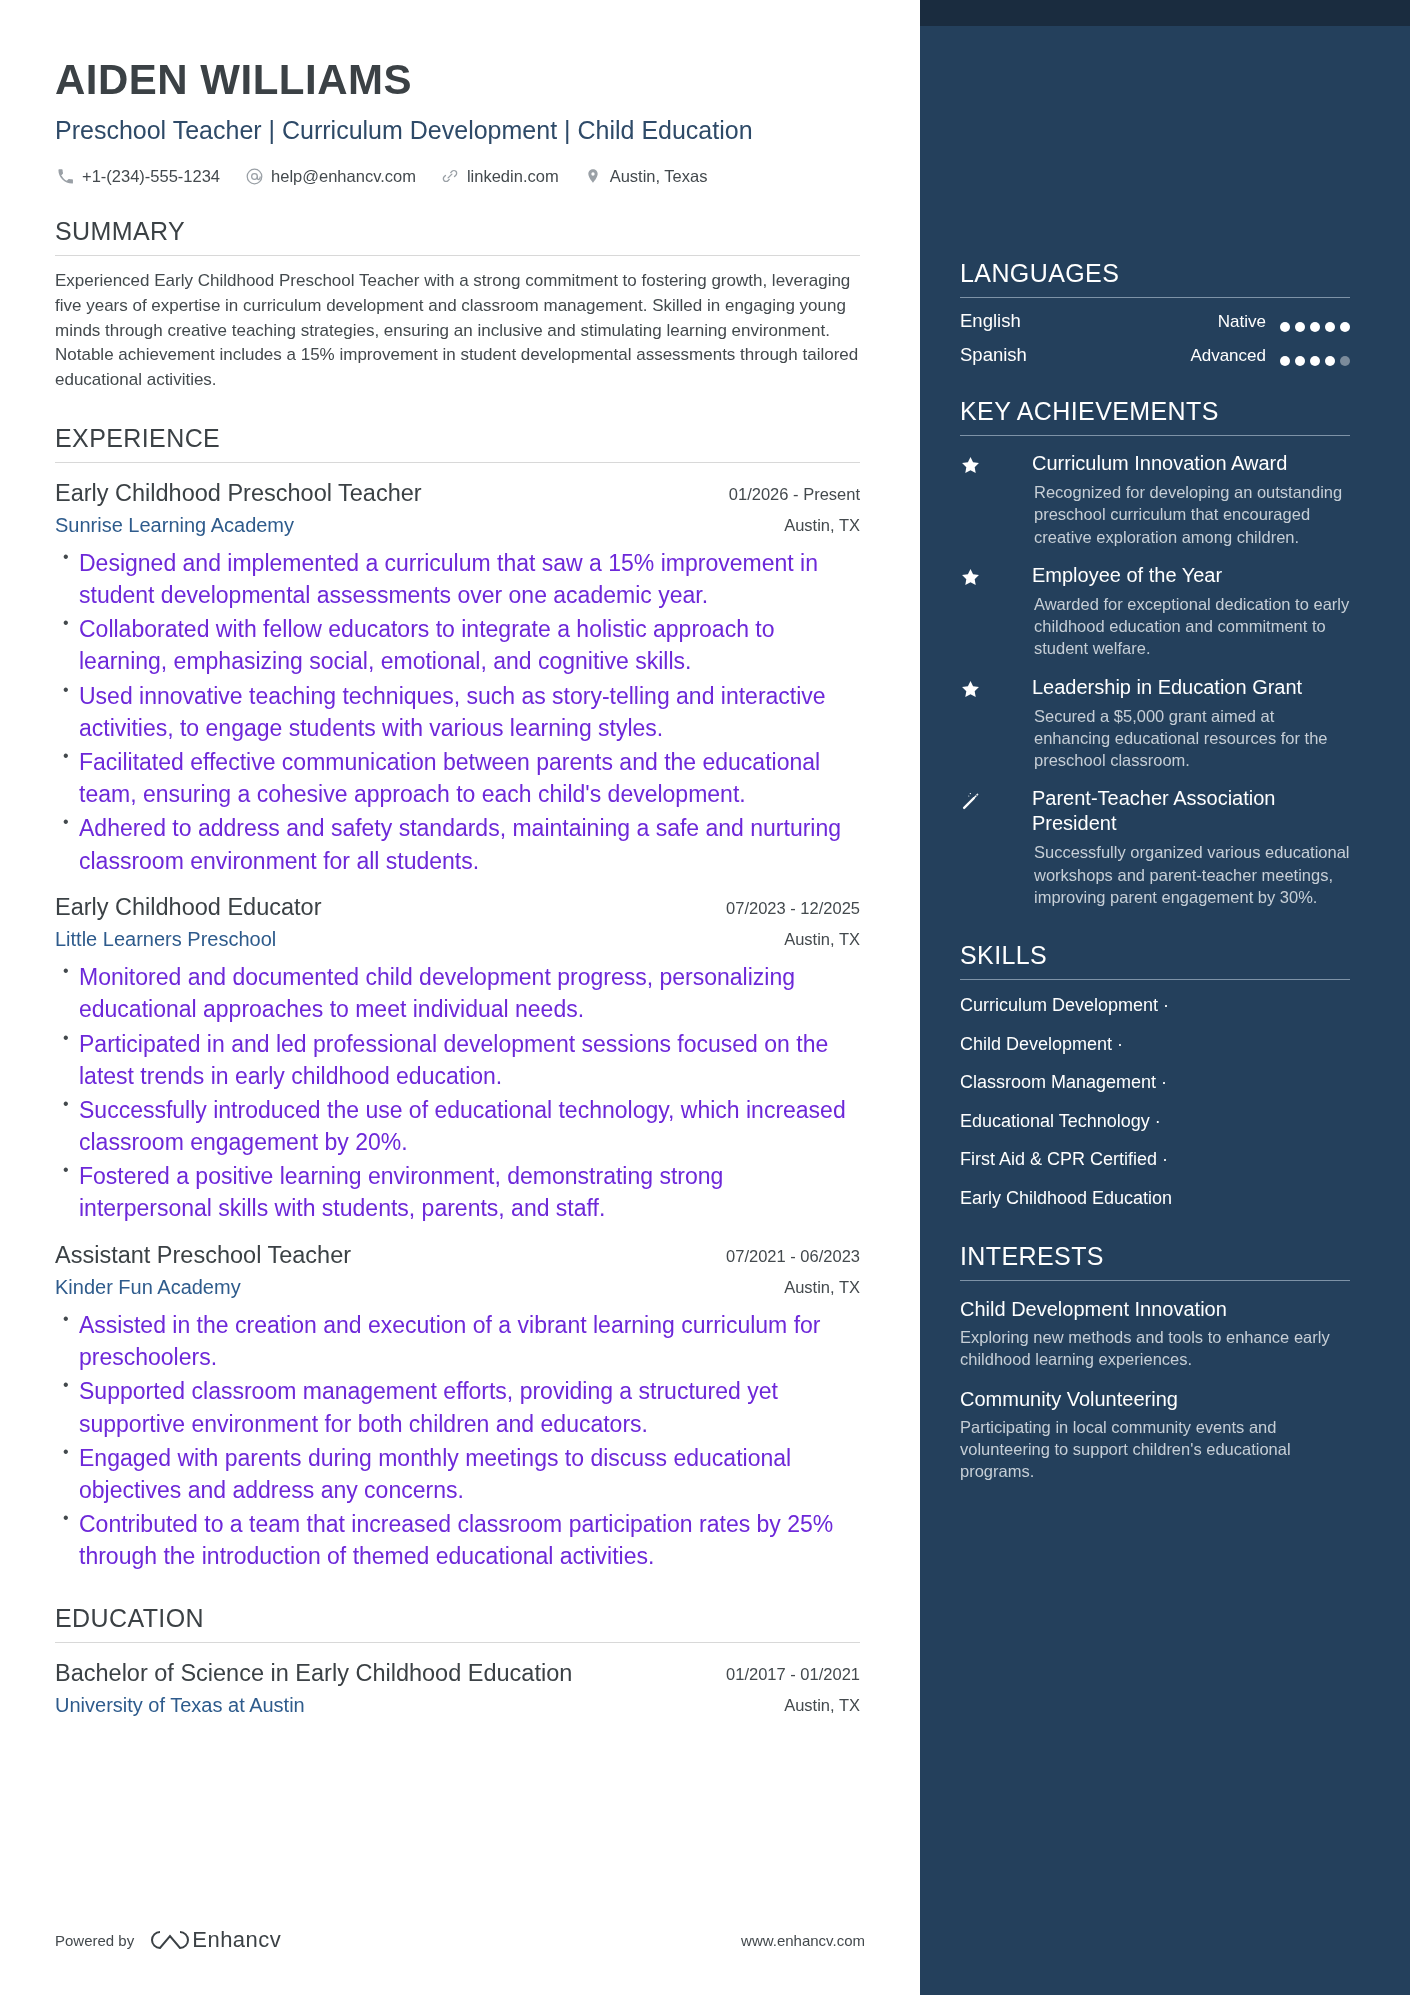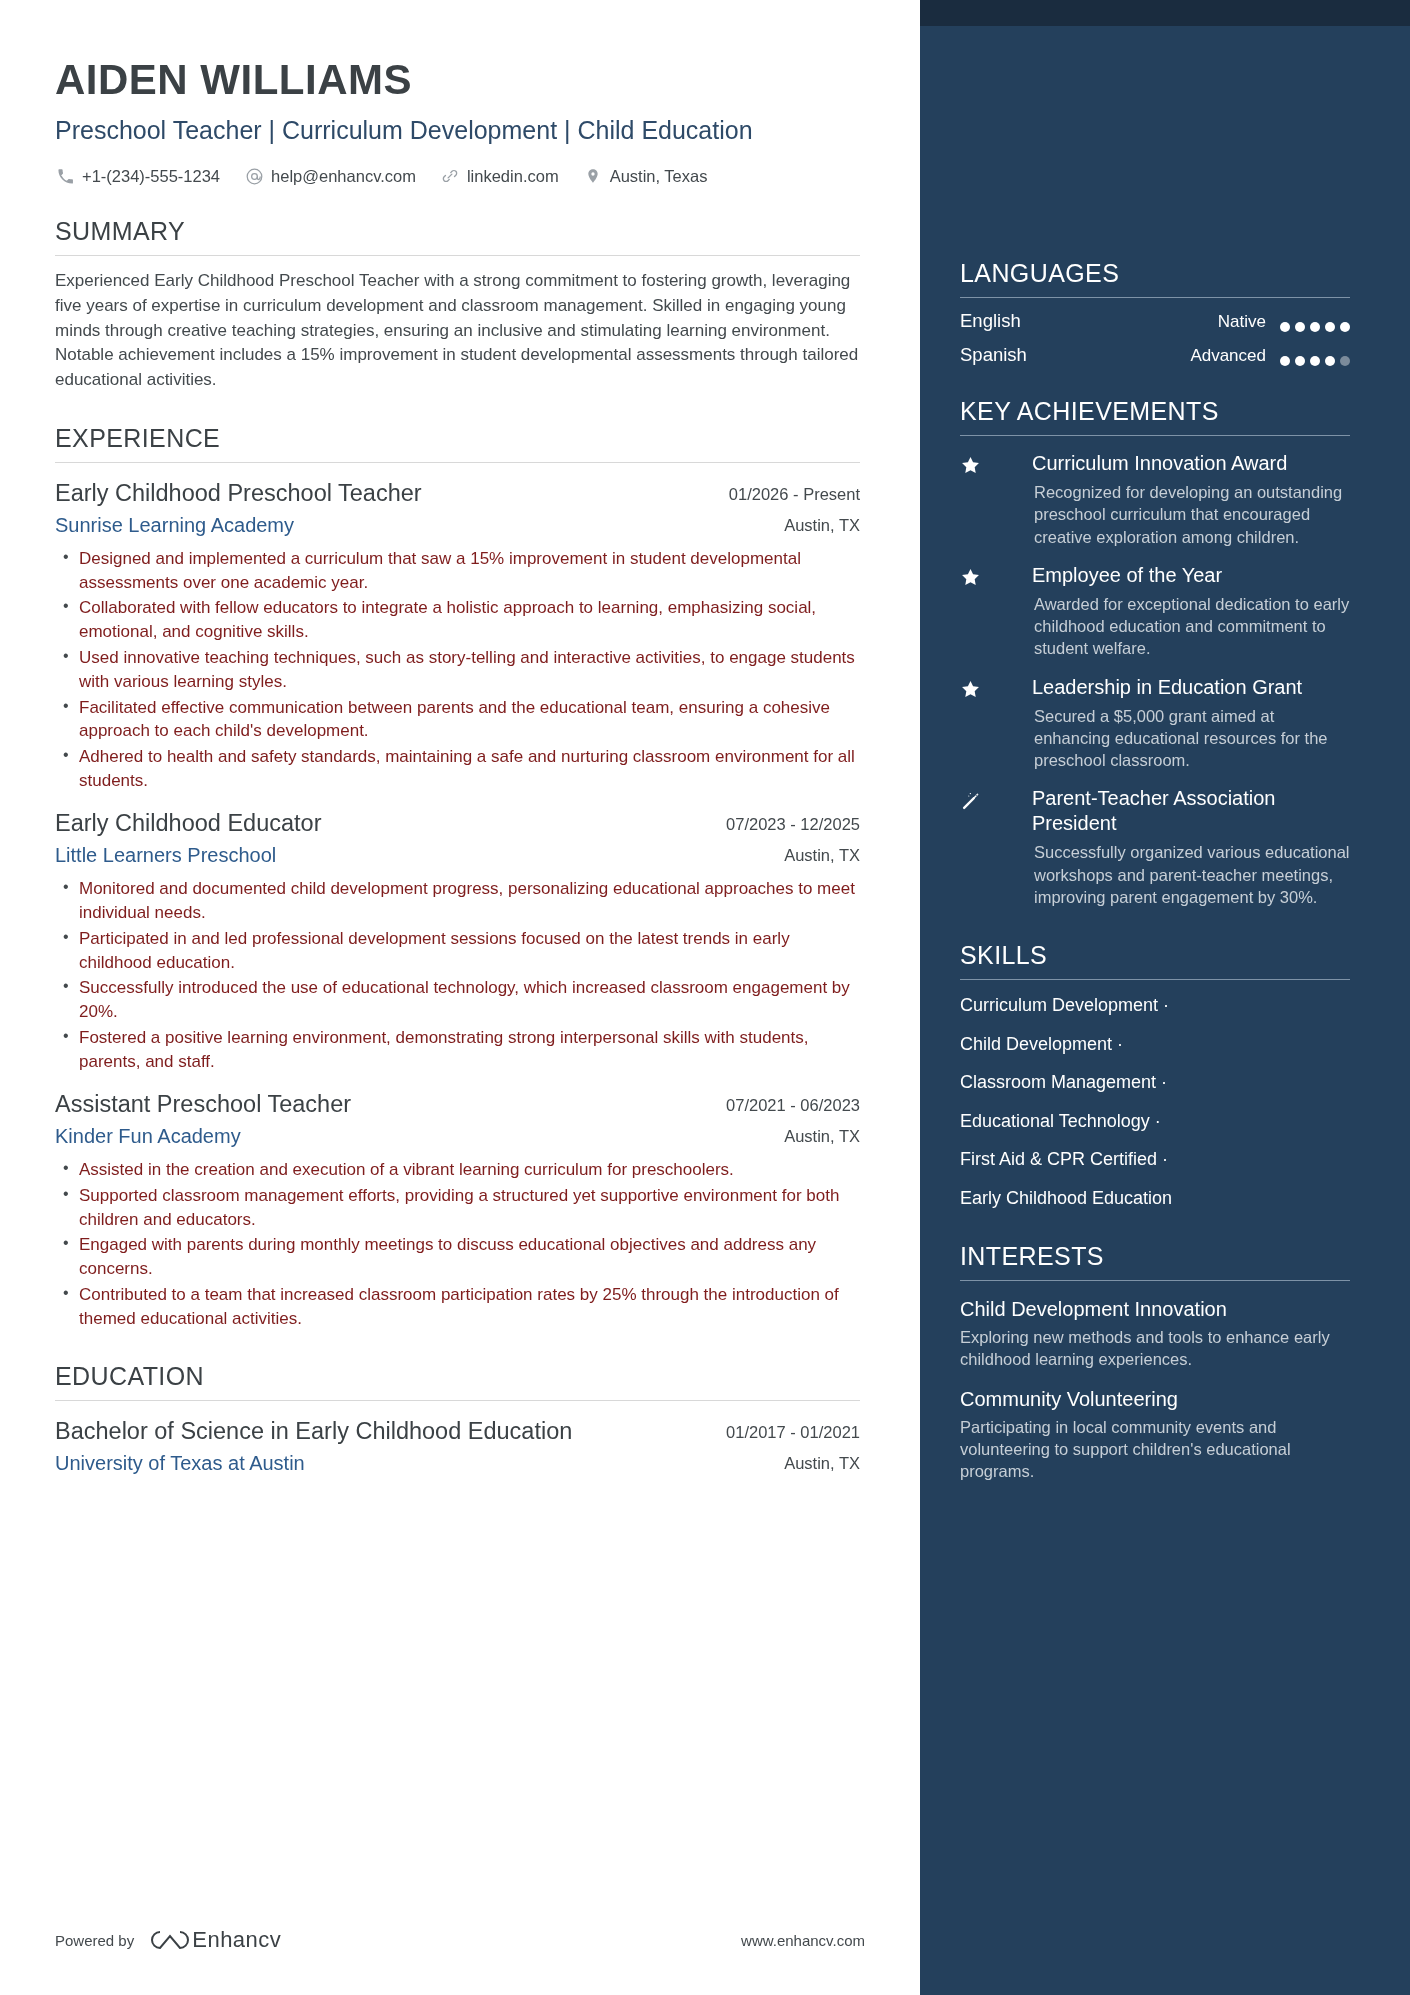--- a/index.html
+++ b/index.html
@@ -66,22 +66,22 @@
   .entry-date {
     font-size:16.5px; color:#43494d; white-space:nowrap;
     padding-top:6px; text-align:right;
   }
   .entry-sub-row { display:flex; justify-content:space-between; align-items:flex-start; margin-top:5px; }
   .entry-org { font-size:20px; color:#2e5b8c; font-weight:400; line-height:1.25; }
   .entry-loc { font-size:16.5px; color:#43494d; white-space:nowrap; padding-top:3px; }
 
   ul.bullets { list-style:none; margin-top:9px; }
   ul.bullets li {
-    position:relative; padding-left:24px; font-size:17px;
-    color:#7f1d1d; line-height:1.4; margin-bottom:2px;
+    position:relative; padding-left:24px; font-size:23px;
+    color:#6d28d9; line-height:1.4; margin-bottom:2px;
   }
   ul.bullets li:before {
     content:"•"; position:absolute; left:8px; top:-1px; font-size:16px; color:#43494d;
   }
 
   
   .footer {
     position:absolute; bottom:42px; left:55px; width:810px;
     display:flex; align-items:center; justify-content:space-between;
   }
@@ -313,21 +313,21 @@
     </div>
     <div class="entry-sub-row">
       <div class="entry-org">Sunrise Learning Academy</div>
       <div class="entry-loc">Austin, TX</div>
     </div>
     <ul class="bullets">
       <li>Designed and implemented a curriculum that saw a 15% improvement in student developmental assessments over one academic year.</li>
               <li>Collaborated with fellow educators to integrate a holistic approach to learning, emphasizing social, emotional, and cognitive skills.</li>
               <li>Used innovative teaching techniques, such as story-telling and interactive activities, to engage students with various learning styles.</li>
               <li>Facilitated effective communication between parents and the educational team, ensuring a cohesive approach to each child's development.</li>
-              <li>Adhered to health and safety standards, maintaining a safe and nurturing classroom environment for all students.</li>
+              <li>Adhered to address and safety standards, maintaining a safe and nurturing classroom environment for all students.</li>
     </ul>
   </div>
   <div class="entry">
     <div class="entry-row">
       <div class="entry-title">Early Childhood Educator</div>
       <div class="entry-date">07/2023 - 12/2025</div>
     </div>
     <div class="entry-sub-row">
       <div class="entry-org">Little Learners Preschool</div>
       <div class="entry-loc">Austin, TX</div>

